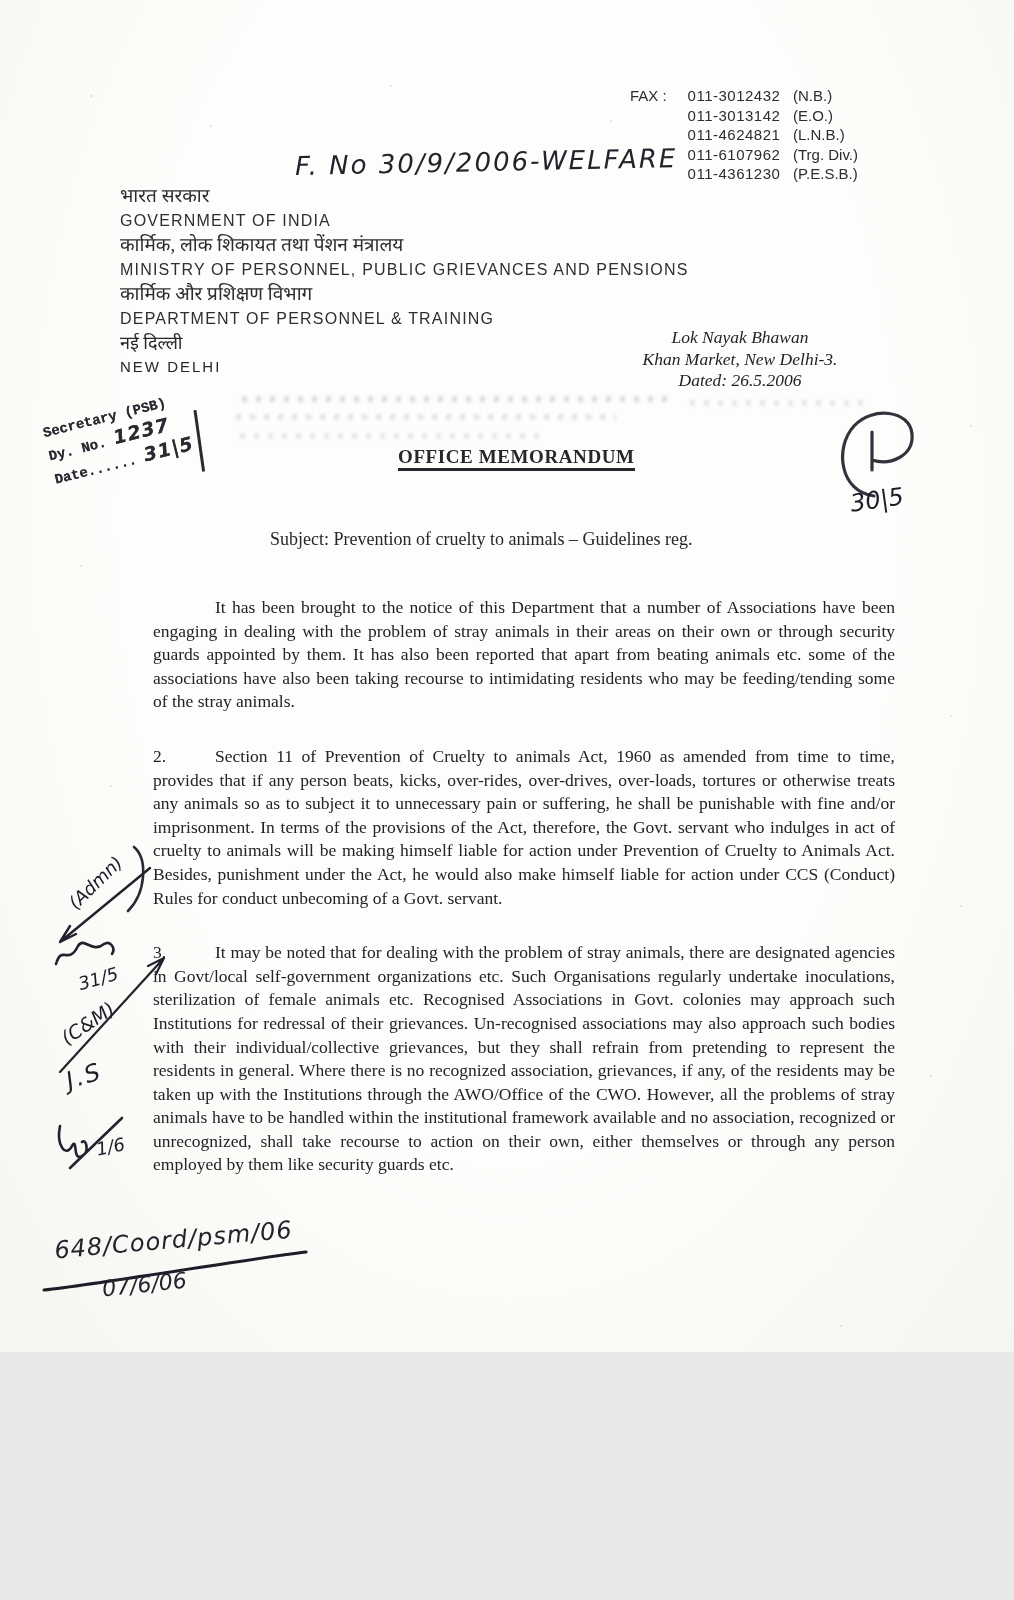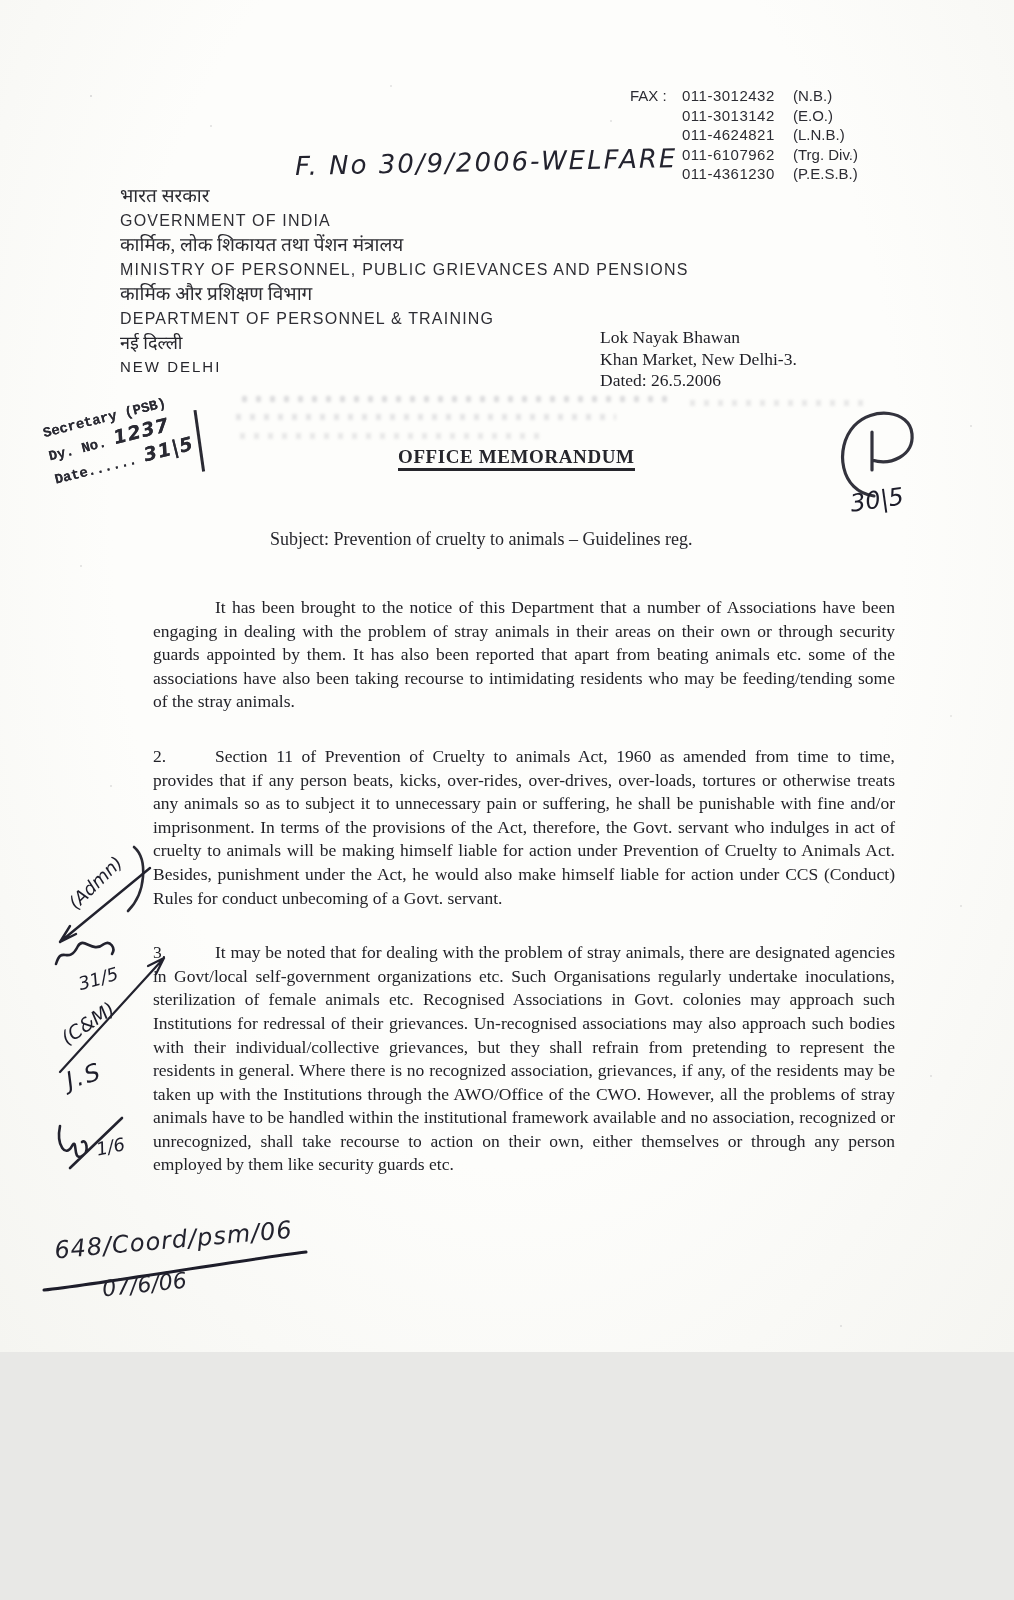--- a/index.html
+++ b/index.html
@@ -10,36 +10,36 @@
     background:radial-gradient(ellipse at 50% 38%, #fdfdfb 55%, #f5f5f1 100%);
     overflow:hidden;
     font-family:"Liberation Serif", serif;
     color:#26262c;
   }
   
   .fax{position:absolute;left:630px;top:86px;font-family:"Liberation Sans",sans-serif;
        font-size:15px;line-height:19.5px;color:#2c2c33;}
   .fax-row{display:flex;}
   .fax-label{width:52px;}
-  .fax-num{width:104px;letter-spacing:.5px;}
+  .fax-num{width:104px;letter-spacing:.5px;text-align:center;}
   .fax-office{padding-left:7px;}
   
   .hand{font-family:"DejaVu Sans",sans-serif;font-style:italic;color:#23232e;}
   .fileno{position:absolute;left:295px;top:147px;font-size:26px;letter-spacing:2px;
           transform:rotate(-1.2deg);white-space:nowrap;}
   
   .letterhead{position:absolute;left:120px;top:184px;width:740px;text-align:left;}
   .lh-hindi{font-size:19px;line-height:24px;color:#2b2b31;}
   .lh-en{font-family:"Liberation Sans",sans-serif;font-size:16px;line-height:25px;
          letter-spacing:1.2px;color:#2e2e34;}
   .lh-city-hi{font-size:18px;line-height:24px;}
   .lh-city-en{font-family:"Liberation Sans",sans-serif;font-size:15px;line-height:24px;letter-spacing:2px;}
   
-  .address{position:absolute;right:134px;top:327px;width:280px;text-align:left;
-           font-size:17.5px;line-height:21.5px;color:#1f1f26;}
+  .address{position:absolute;right:134px;top:327px;width:280px;text-align:center;
+           font-size:17.5px;line-height:21.5px;color:#1f1f26;font-style:italic;}
   
   .stamp{position:absolute;left:46px;top:396px;width:220px;transform:rotate(-14deg);
          font-family:"Liberation Mono",monospace;font-size:14px;font-weight:bold;
          color:#2a2a33;line-height:21px;text-shadow:0 0 .6px #44444c;}
   .stamp .hand-val{font-family:"DejaVu Sans",sans-serif;font-style:italic;font-size:19px;
          font-weight:bold;letter-spacing:1px;}
   .stamp-slash{position:absolute;left:148px;top:24px;width:2.5px;height:62px;
          background:#2a2a33;transform:rotate(6deg);}
   
   .ghost{position:absolute;height:6px;opacity:.45;filter:blur(1.6px);

